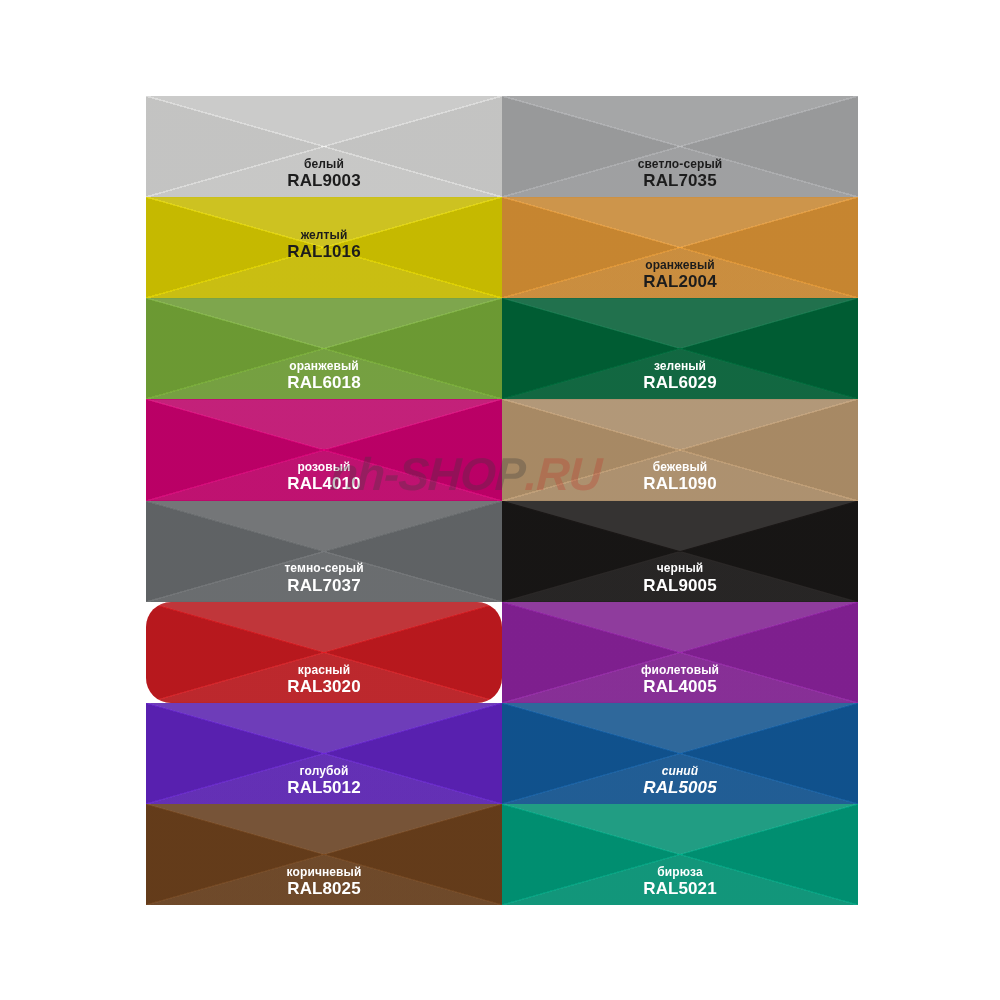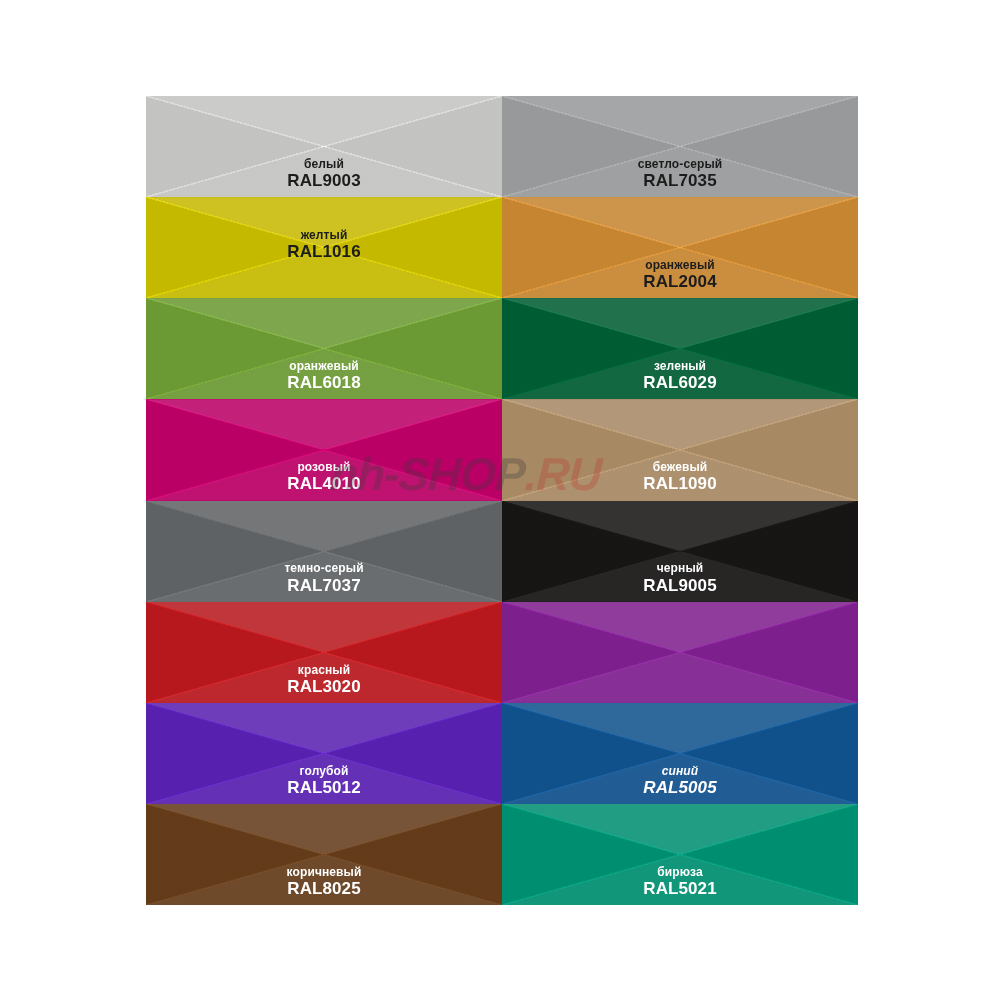--- a/index.html
+++ b/index.html
@@ -199,33 +199,37 @@
     </div>
     <div class="swatch text-light" style="background-color: rgb(29, 26, 25);">
       <div class="facet-a"></div>
       <div class="facet-b"></div>
       <div class="facet-c"></div>
       <div class="swatch-label">
         <span class="swatch-name">черный</span>
         <span class="swatch-code">RAL9005</span>
       </div>
     </div>
-    <div class="swatch text-light" style="background-color: rgb(227, 30, 36);">
+    <div class="swatch text-light" style="background-color: rgb(227, 30, 36); border-radius: 25px;">
       <div class="facet-a"></div>
       <div class="facet-b"></div>
       <div class="facet-c"></div>
       <div class="swatch-label">
         <span class="swatch-name">красный</span>
         <span class="swatch-code">RAL3020</span>
       </div>
     </div>
     <div class="swatch text-light" style="background-color: rgb(156, 39, 176);">
       <div class="facet-a"></div>
       <div class="facet-b"></div>
       <div class="facet-c"></div>
+      <div class="swatch-label">
+        <span class="swatch-name">фиолетовый</span>
+        <span class="swatch-code">RAL4005</span>
+      </div>
     </div>
     <div class="swatch text-light" style="background-color: #6d28d9;">
       <div class="facet-a"></div>
       <div class="facet-b"></div>
       <div class="facet-c"></div>
       <div class="swatch-label">
         <span class="swatch-name">голубой</span>
         <span class="swatch-code">RAL5012</span>
       </div>
     </div>

